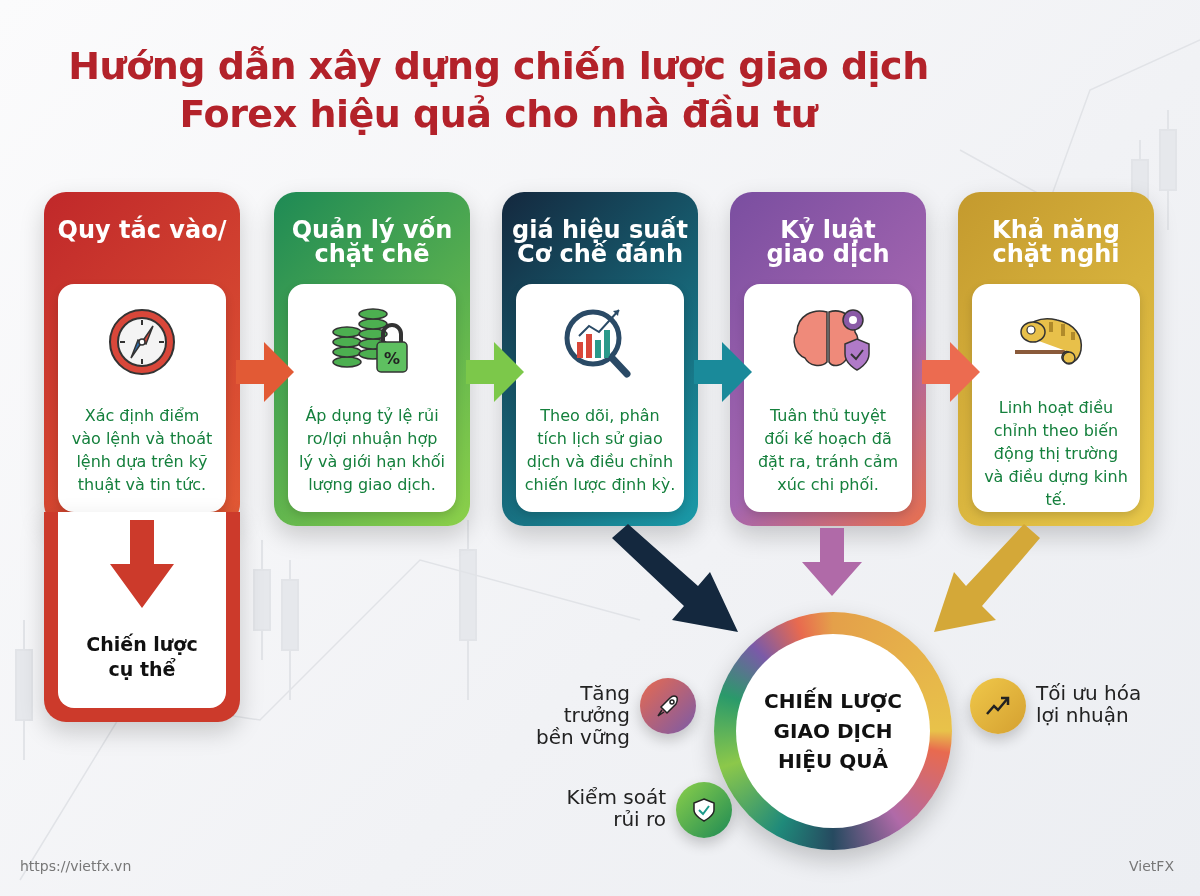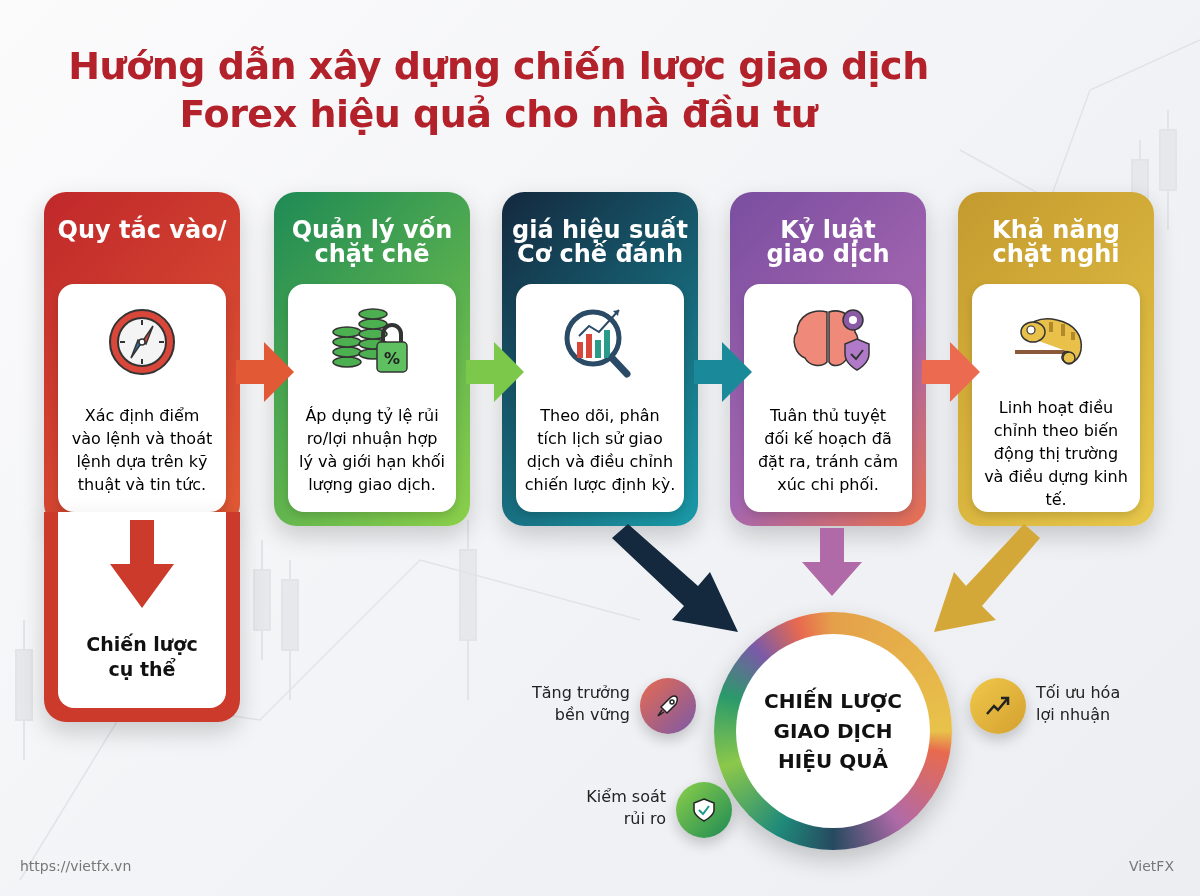--- a/index.html
+++ b/index.html
@@ -24,21 +24,21 @@
     text-align: center; padding-top: 26px;
   }
   .card-body {
     position: absolute; left: 14px; right: 14px; top: 92px; height: 228px;
     background: #fff; border-radius: 16px; box-shadow: 0 4px 10px rgba(0,0,0,0.15);
     text-align: center;
   }
   .card-icon { position: absolute; left: 50%; top: 18px; width: 90px; height: 80px; transform: translateX(-50%); }
   .card-text {
     position: absolute; left: 4px; right: 4px; top: 120px;
-    font-size: 16px; line-height: 23px; color: #000000;
+    font-size: 16px; line-height: 23px; color: #15803d;
   }
   .arrow-right { position: absolute; top: 340px; width: 60px; height: 64px; }
   .bottom-box {
     position: absolute; left: 44px; top: 512px; width: 196px; height: 210px;
     border-radius: 0 0 22px 22px; background: #cc3a2b;
     box-shadow: 0 10px 24px rgba(0,0,0,0.18);
   }
   .bottom-inner {
     position: absolute; left: 14px; right: 14px; top: 0; bottom: 14px;
     background: #fff; border-radius: 0 0 16px 16px;
@@ -54,21 +54,21 @@
     box-shadow: 0 10px 24px rgba(0,0,0,0.2);
   }
   .hub-inner {
     position: absolute; left: 22px; top: 22px; right: 22px; bottom: 22px;
     background: #fff; border-radius: 50%;
     display: flex; align-items: center; justify-content: center; text-align: center;
   }
   .hub-text { font-weight: bold; font-size: 20px; line-height: 30px; color: #111; }
   .sat { position: absolute; width: 56px; height: 56px; border-radius: 50%; box-shadow: 0 6px 14px rgba(0,0,0,0.2); }
   .sat svg { position: absolute; left: 14px; top: 14px; }
-  .sat-label { position: absolute; font-size: 16px; line-height: 22px; color: #222; }
+  .sat-label { position: absolute; font-size: 20px; line-height: 22px; color: #222; }
   .footer { position: absolute; top: 858px; font-size: 14px; color: #777; }
 </style>
 </head>
 <body>
 
 <svg class="bg-candles" width="1200" height="896">
   <g stroke="#e2e4e8" stroke-width="2" fill="#e6e8ec">
     <line x1="24" y1="620" x2="24" y2="760"></line>
       <rect x="16" y="650" width="16" height="70"></rect>
     <line x1="262" y1="540" x2="262" y2="660"></line>

